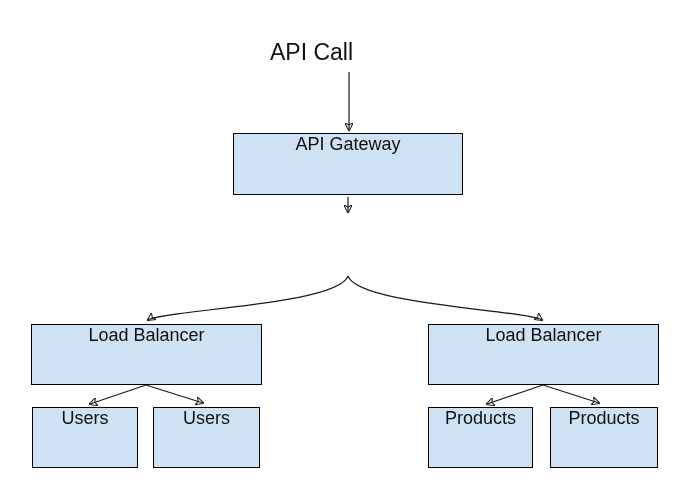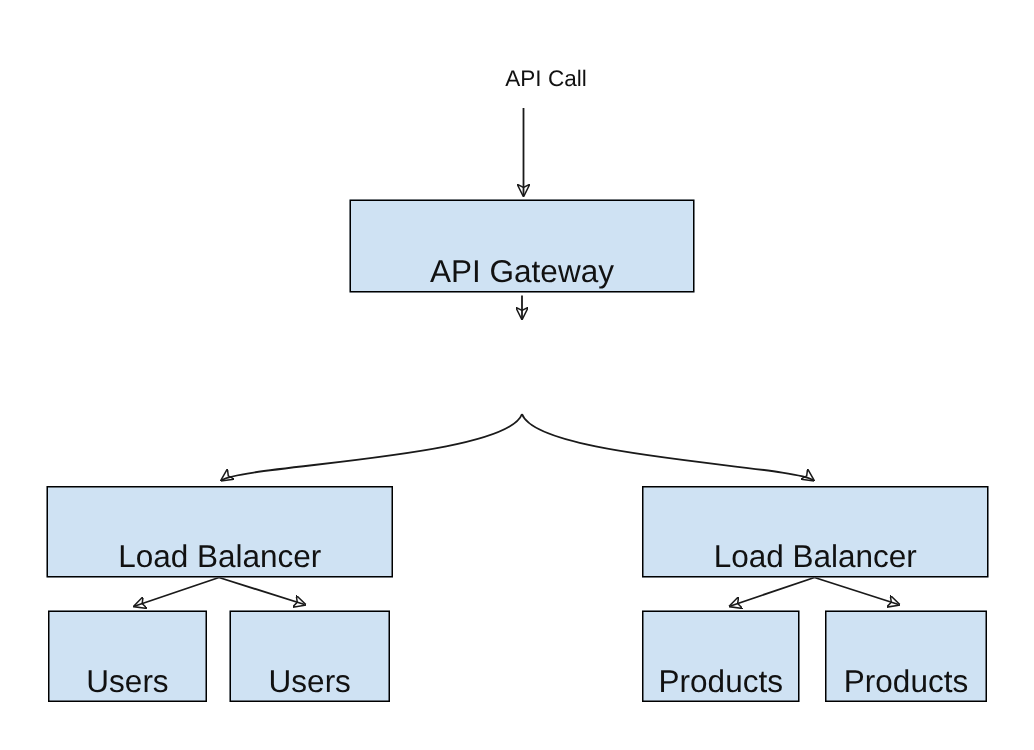--- a/index.html
+++ b/index.html
@@ -17,36 +17,35 @@
     width: 689px; height: 500px;
     pointer-events: none;
   }
   .wires path {
     fill: none;
     stroke: var(--connector, #1a1a1a);
     stroke-width: 1.2px;
   }
   .free-label {
     position: absolute;
-    left: 284px; top: 42px;
+    left: 270px; top: 42px;
     width: 160px;
-    text-align: center;
-    font-size: 15px;
+    font-size: 23px;
     line-height: 21px;
     color: var(--text, #111111);
   }
   .node {
     position: absolute;
     box-sizing: border-box;
     background: var(--node-fill, #cfe2f3);
     border: 1.4px solid var(--node-border, #000000);
     display: flex;
-    align-items: flex-end;
+    align-items: flex-start;
     justify-content: center;
-    font-size: 21px;
+    font-size: 18px;
     color: var(--text, #111111);
     white-space: nowrap;
   }
   .n-gateway   { left: 233px; top: 133px; width: 230px; height: 62px; }
   .n-caching   { left: 233px; top: 214px; width: 230px; height: 61px; }
   .n-lb-left   { left:  31px; top: 324px; width: 231px; height: 61px; }
   .n-lb-right  { left: 428px; top: 324px; width: 231px; height: 61px; }
   .n-users-1   { left:  32px; top: 407px; width: 106px; height: 61px; }
   .n-users-2   { left: 153px; top: 407px; width: 107px; height: 61px; }
   .n-products-1{ left: 428px; top: 407px; width: 105px; height: 61px; }

